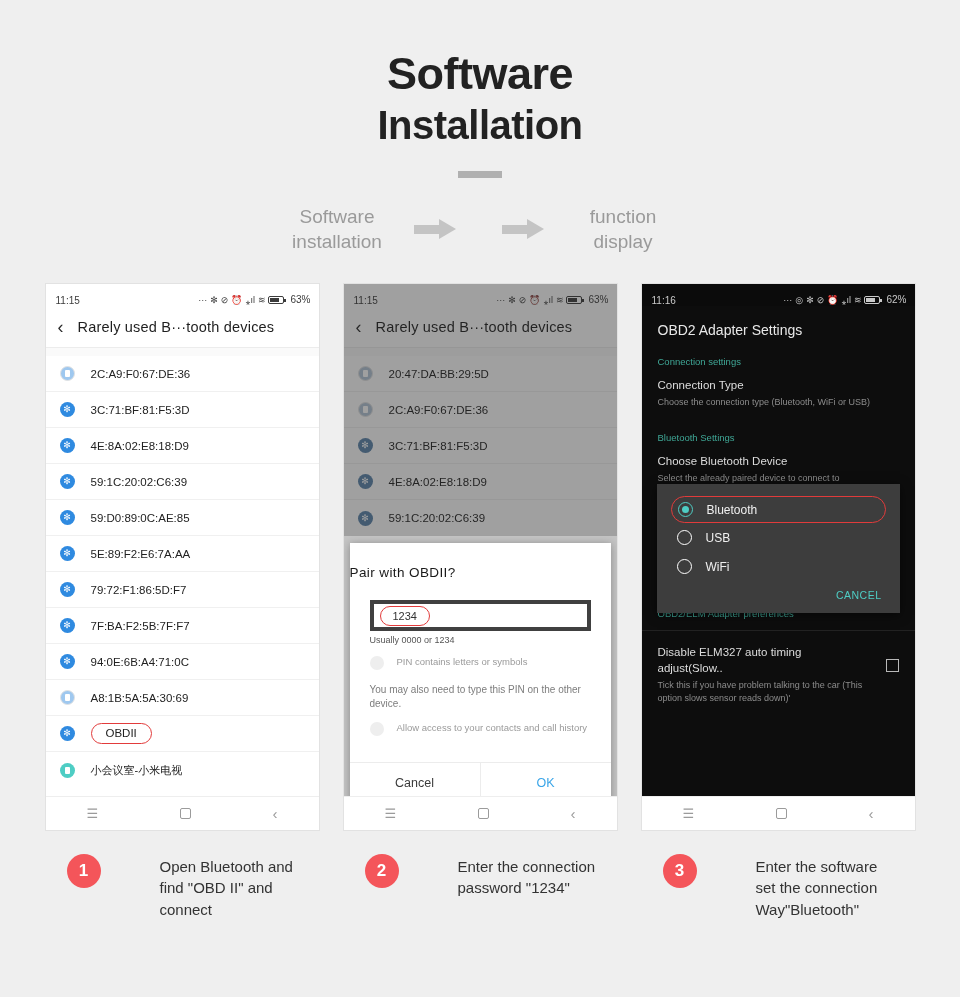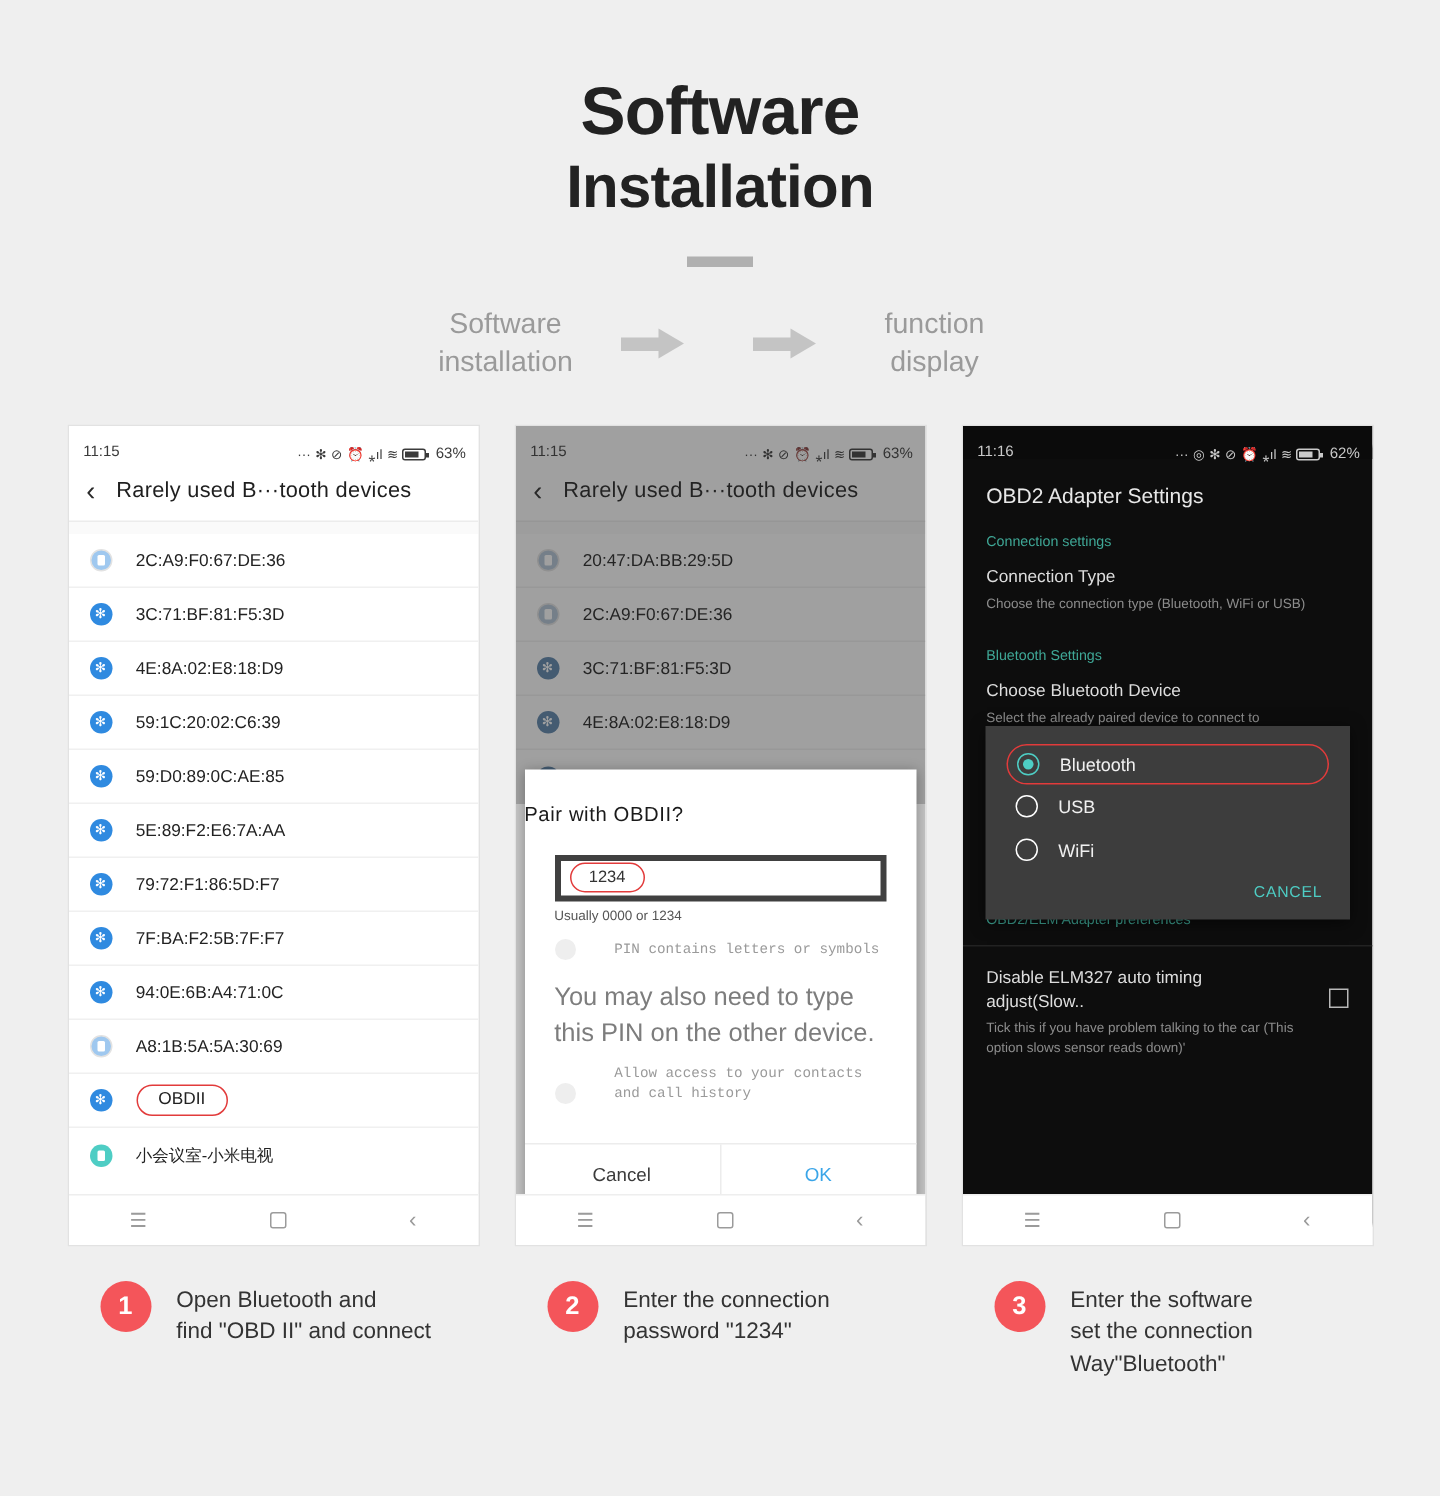--- a/index.html
+++ b/index.html
@@ -59,22 +59,22 @@
   }
   .panel { width: 275px; }
   .phone {
     width: 275px; height: 548px; background: #fff;
     position: relative; overflow: hidden;
     border: 1px solid #e2e2e2;
   }
 
   
   .statusbar {
-    height: 22px; display: flex; align-items: flex-start;
-    justify-content: space-between; padding: 12px 8px 0 10px;
+    height: 22px; display: flex; align-items: flex-end;
+    justify-content: space-between; padding: 0 8px 0 10px;
     font-size: 10px; color: #3b3b3b; background: #fff;
   }
   .statusbar.dark { background: #0b0b0b; color: #c9c9c9; }
   .sb-icons { display:flex; align-items:center; gap:3px; font-size:9px; letter-spacing:0; }
   .sb-batt {
     display:inline-block; width:16px; height:8px;
     border:1px solid currentColor; border-radius:2px;
     position: relative; margin-right: 1px;
   }
   .sb-batt::before {
@@ -153,31 +153,30 @@
   .pd-input {
     border:4px solid #404040; height:31px;
     display:flex; align-items:center; padding-left: 6px;
   }
   .pd-pin {
     font-size:11px; color:#333; border:1.4px solid #e23b3b;
     border-radius:20px; padding: 3px 12px;
   }
   .pd-hint { font-size:9px; color:#555; margin-top:4px; }
   .pd-check {
-    display:flex; align-items:flex-end; gap:26px;
+    display:flex; align-items:center; gap:13px;
     margin-top: 10px;
-    font-family: Liberation Mono, monospace;
   }
   .pd-radio {
     width:14px; height:14px; border-radius:50%;
     background:#eee; flex:none; margin-top:1px;
   }
   .pd-check-label { font-size:9.5px; color:#9a9a9a; line-height:1.35; }
   .pd-note {
-    font-size:17px; color:#7d7d7d; line-height:1.4;
+    font-size:10px; color:#7d7d7d; line-height:1.4;
     margin-top: 13px;
   }
   .pd-actions {
     display:flex; border-top:1px solid #ececec; margin-top: 14px;
   }
   .pd-btn {
     flex:1; text-align:center; padding: 13px 0;
     font-size:12.5px; color:#3b3b3b;
   }
   .pd-btn.ok { color:#3aa5e8; border-left:1px solid #ececec; }
@@ -237,21 +236,21 @@
     margin-top: 23px; padding-left: 22px;
   }
   .badge {
     width:34px; height:34px; border-radius:50%;
     background:#f4555a; color:#fff; font-size:17px;
     font-weight:bold; display:flex; align-items:center;
     justify-content:center; flex:none;
   }
   .cap-text {
     font-size:15px; color:#333; line-height:1.42;
-    white-space: pre-line; padding-top: 2px;
+    white-space: pre-line; padding-top: 2px; margin-left: 42px;
   }
 </style>
 </head>
 <body>
 
 <div class="hero">
   <div class="hero-line1">Software</div>
   <div class="hero-line2">Installation</div>
   <div class="hero-rule"></div>
 </div>

